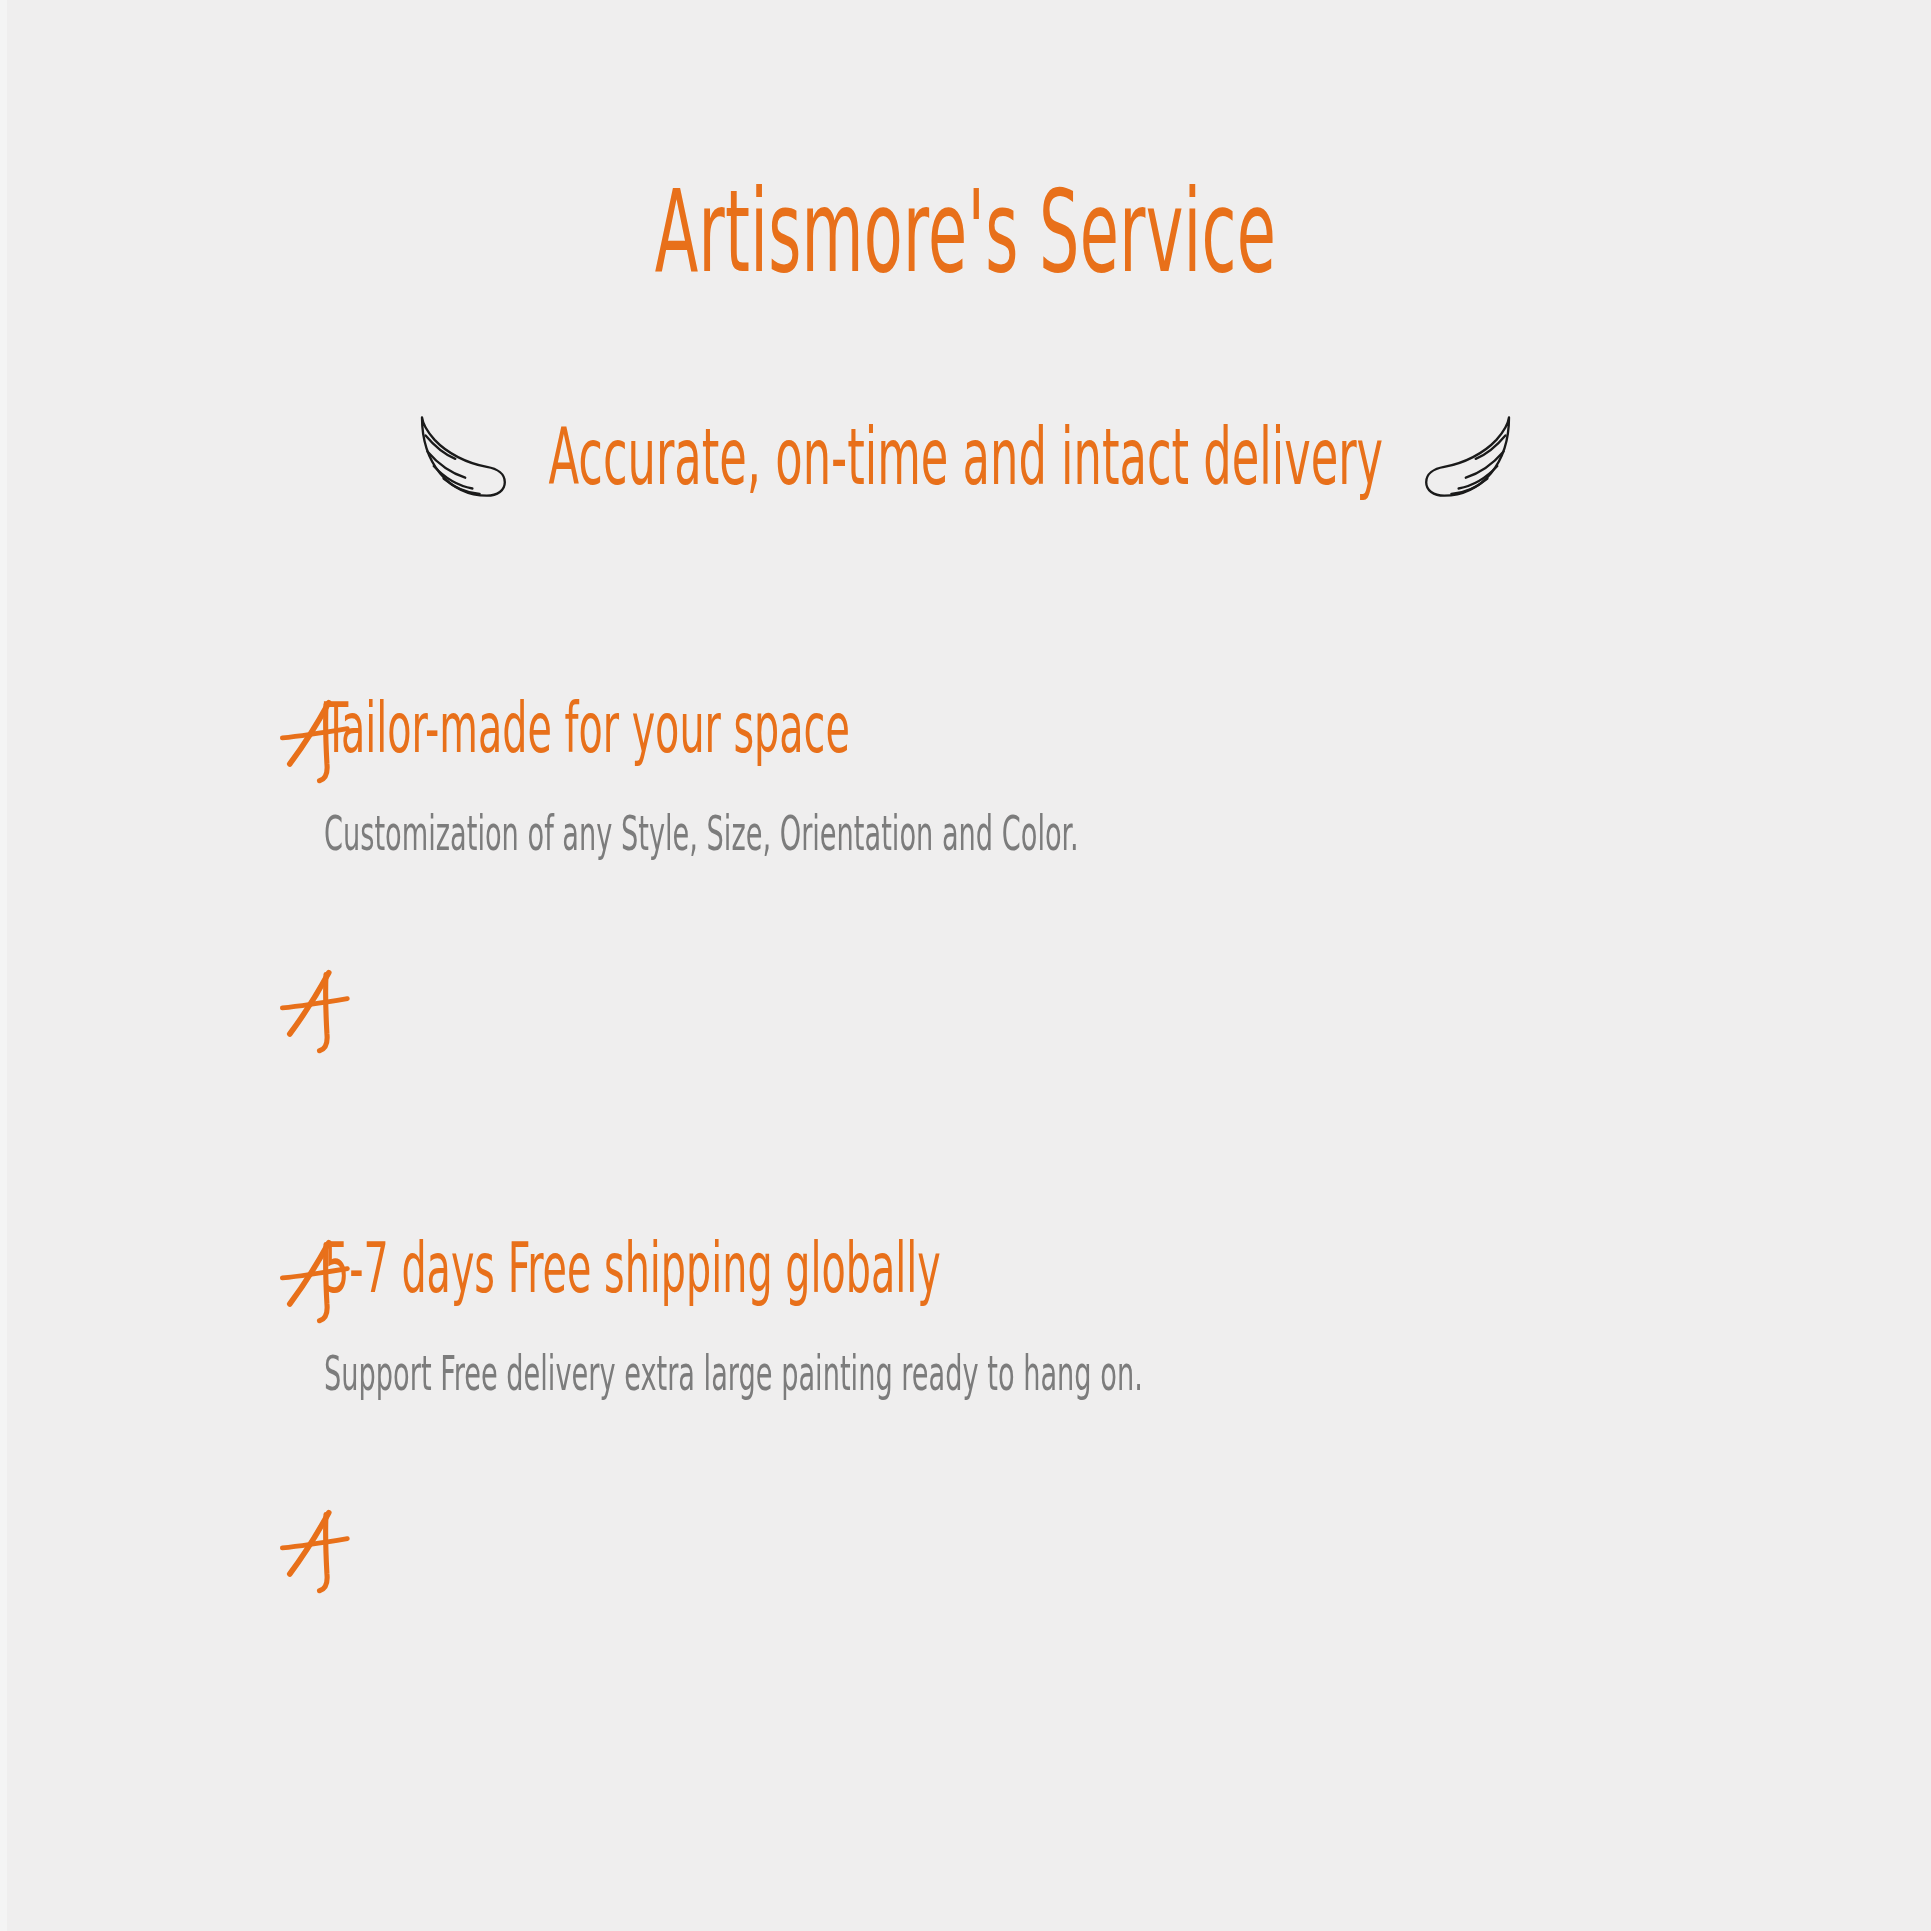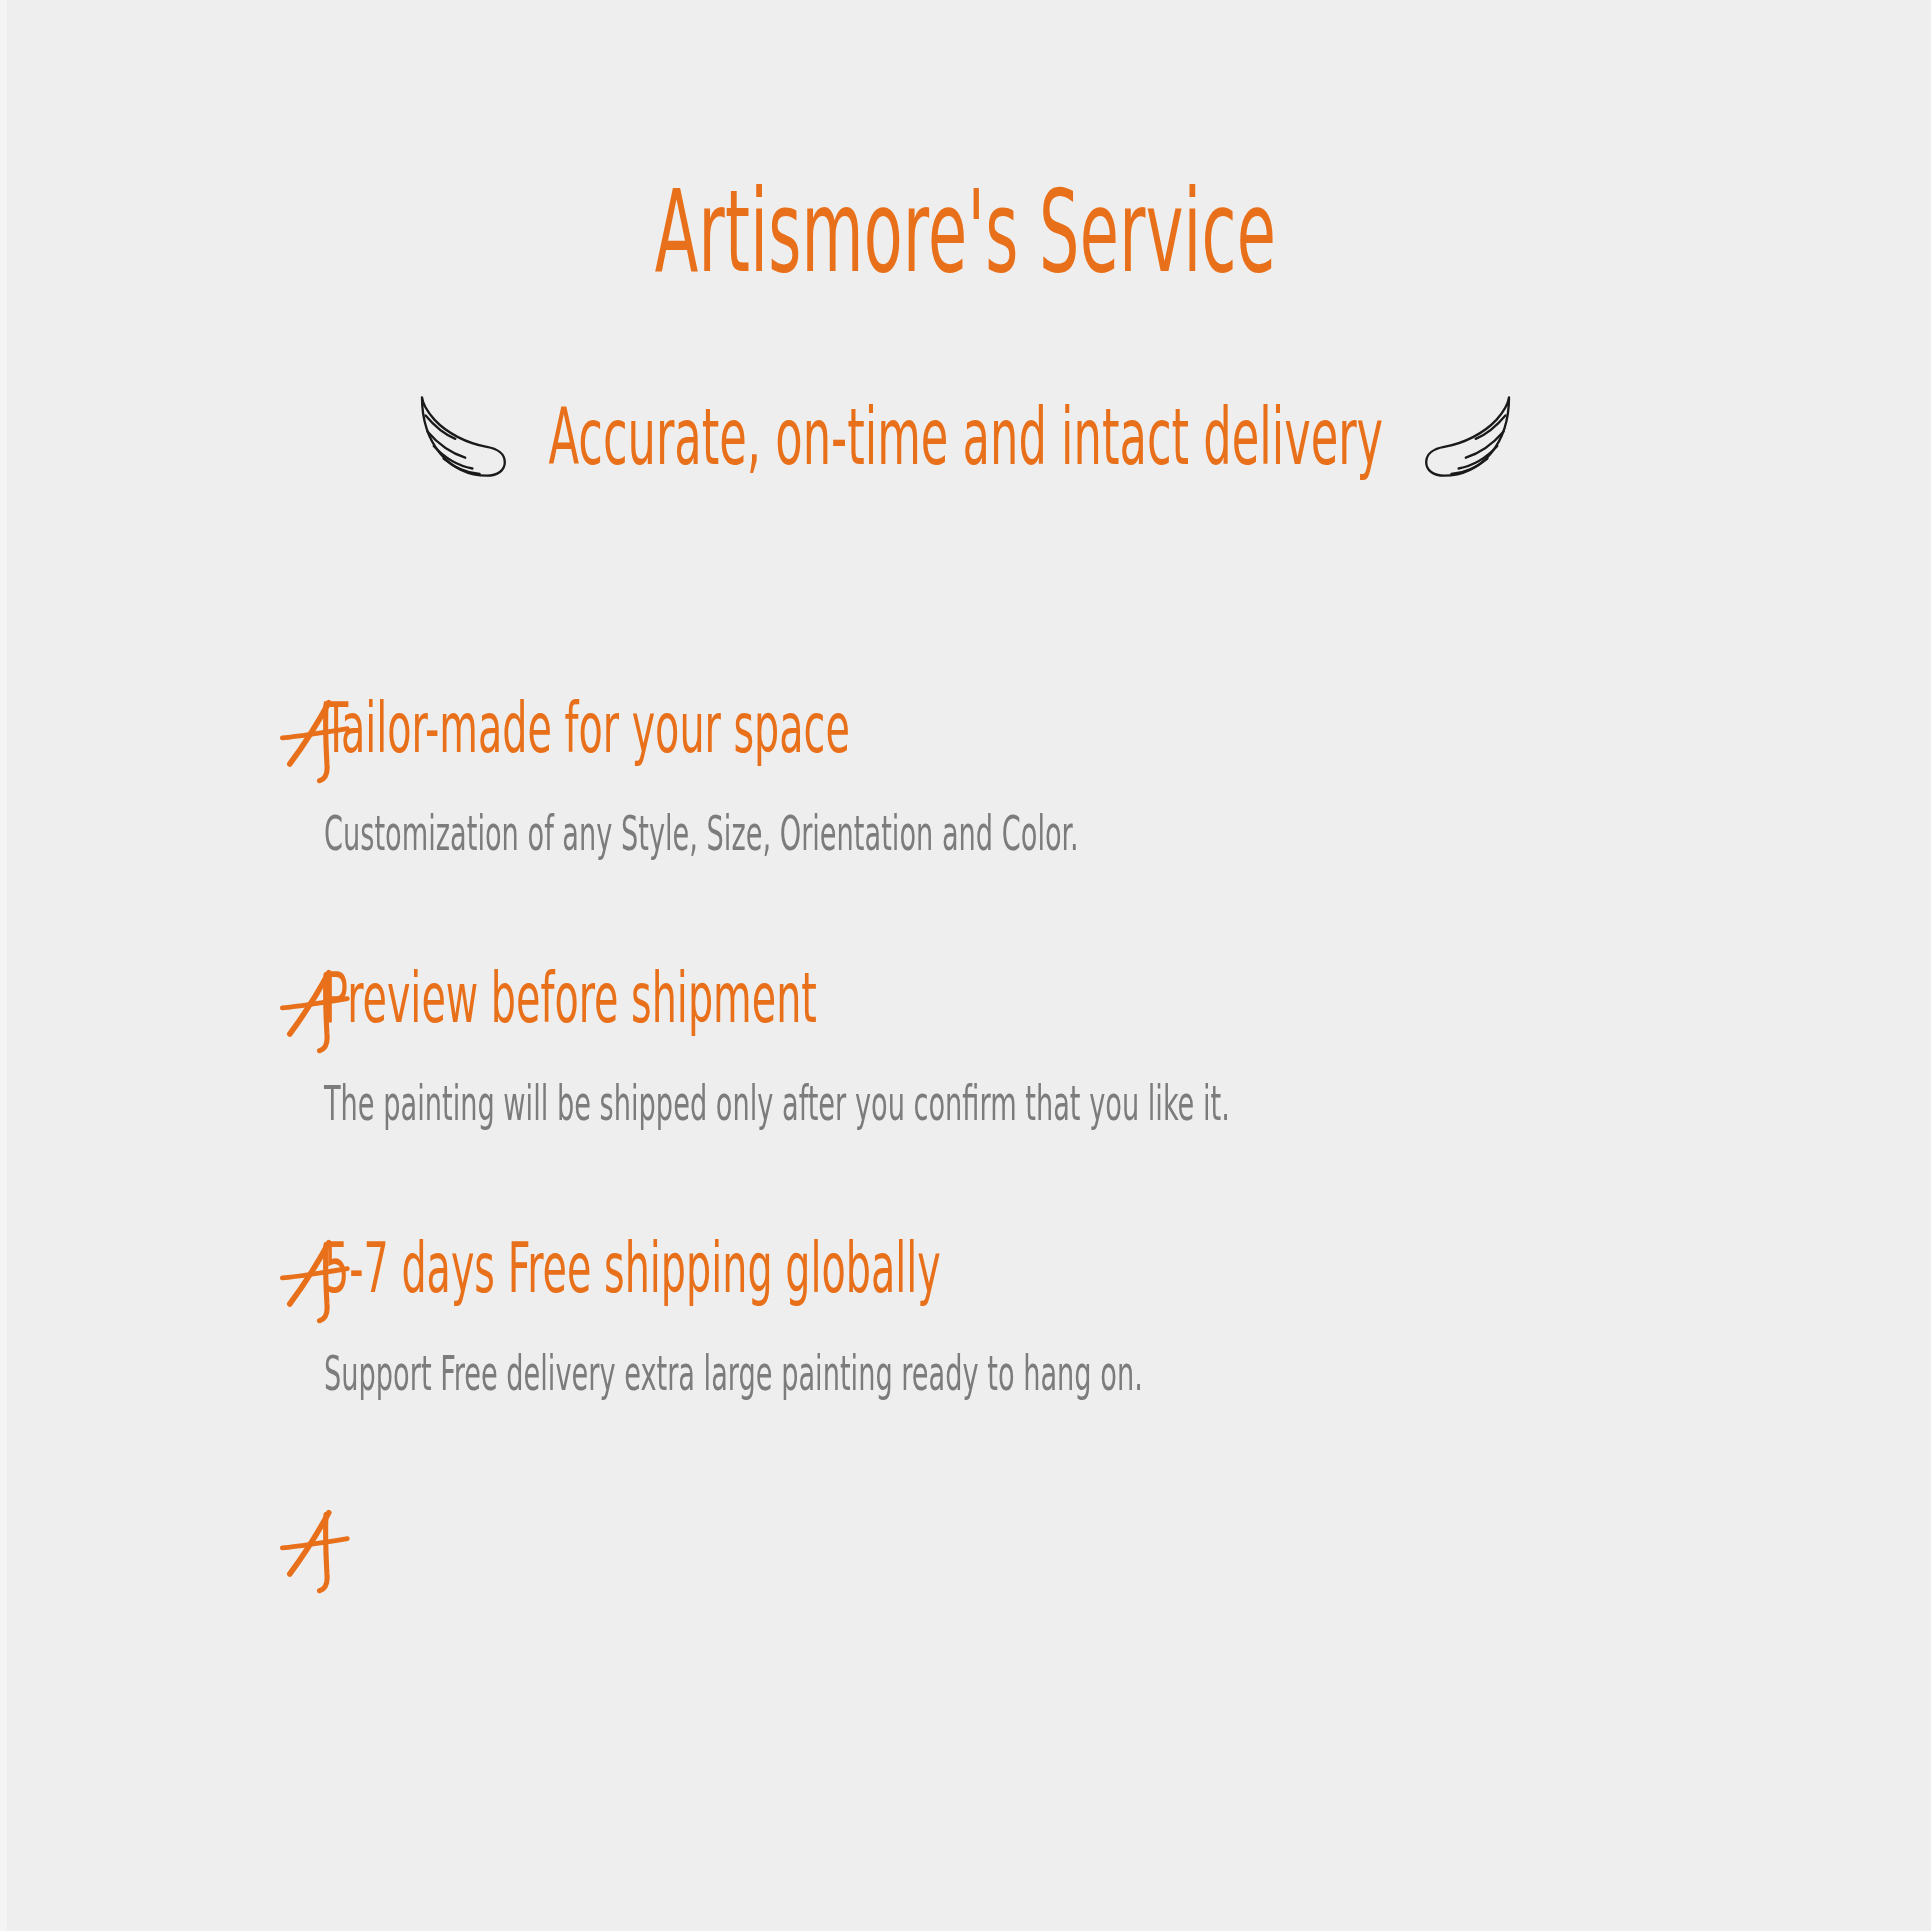--- a/index.html
+++ b/index.html
@@ -47,21 +47,21 @@
     transform: scaleX(0.62);
     transform-origin: center top;
     white-space: nowrap;
   }
 
   
   .subtitle-row {
     position: absolute;
     left: 0;
     right: 0;
-    top: 374px;
+    top: 394px;
     height: 126px;
     display: flex;
     align-items: center;
     justify-content: center;
   }
   .wing {
     flex: 0 0 auto;
     width: 108px;
     height: 108px;
     display: block;
@@ -188,24 +188,20 @@
     <div class="feature">
       <span class="feature-mark">
         <svg viewBox="0 0 100 100" width="93" height="93" aria-hidden="true">
           <g fill="none" stroke="#e8701a" stroke-linecap="round">
             <path d="M60 6 C48 28 33 52 18 72" stroke-width="6"></path>
             <path d="M57 8 C56 30 57 54 58 72 C59 82 57 88 50 90" stroke-width="5.5"></path>
             <path d="M10 44 C30 42 56 38 80 34" stroke-width="5"></path>
           </g>
         </svg>
       </span>
-      <div class="feature-body">
-        <div class="feature-heading">Preview before shipment</div>
-        <div class="feature-desc">The painting will be shipped only after you confirm that you like it.</div>
-      </div>
     </div>
 
     <div class="feature">
       <span class="feature-mark">
         <svg viewBox="0 0 100 100" width="93" height="93" aria-hidden="true">
           <g fill="none" stroke="#e8701a" stroke-linecap="round">
             <path d="M60 6 C48 28 33 52 18 72" stroke-width="6"></path>
             <path d="M57 8 C56 30 57 54 58 72 C59 82 57 88 50 90" stroke-width="5.5"></path>
             <path d="M10 44 C30 42 56 38 80 34" stroke-width="5"></path>
           </g>

